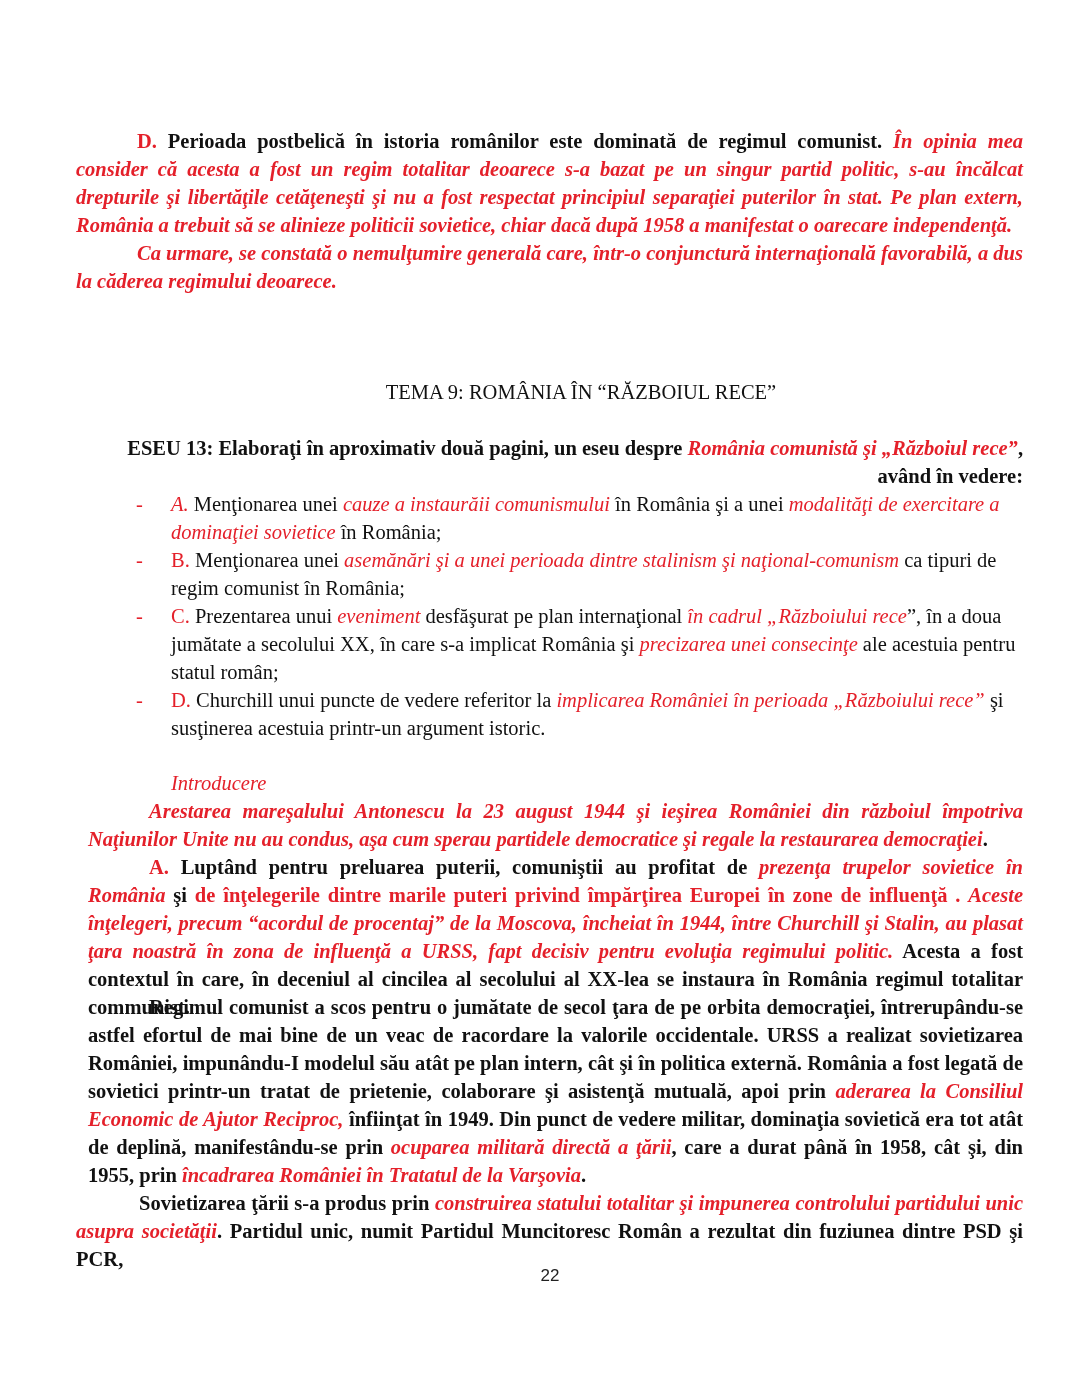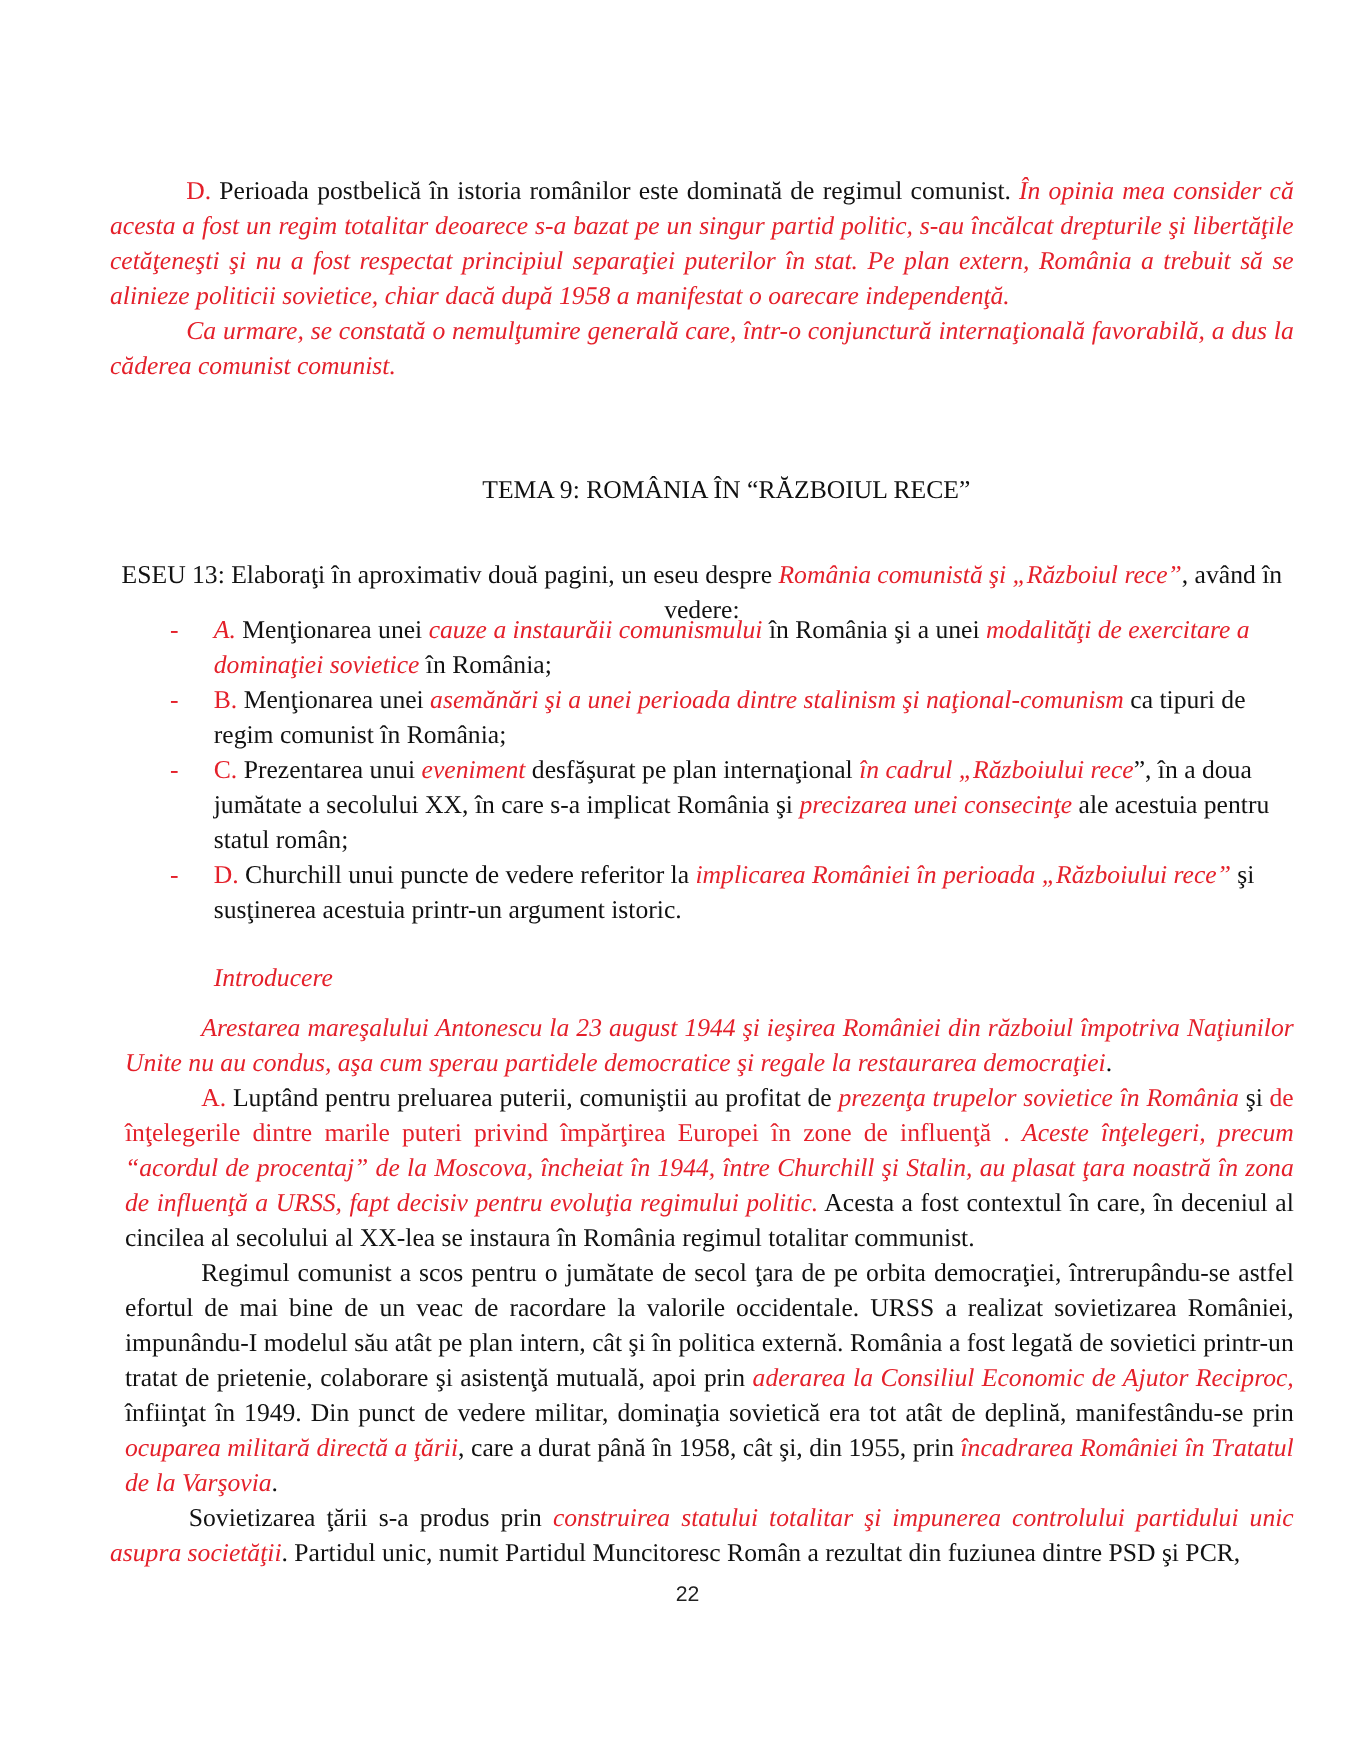--- a/index.html
+++ b/index.html
@@ -22,21 +22,22 @@
       top: 0;
       width: 1080px;
       height: 1397px;
     }
     .r { color: #e4202a; }
     .ri { color: #e4202a; font-style: italic; }
     .para {
       position: absolute;
       text-align: justify;
       line-height: 28px;
-      margin: 12px;
+      margin: 0;
+      font-weight: bold;
     }
     .indent { text-indent: 61px; }
     #sec-d {
       left: 76px;
       top: 127px;
       width: 947px;
     }
     #sec-d2 {
       left: 76px;
       top: 239px;
@@ -48,21 +49,21 @@
       left: 0;
       width: 1162px;
       text-align: center;
       font-size: 20.5px;
       line-height: 28px;
     }
     #eseu-intro {
       left: 76px;
       top: 434px;
       width: 947px;
-      text-align: center;
+      text-align: right;
     }
     .req-list {
       position: absolute;
       left: 136px;
       top: 490px;
       width: 880px;
       margin: 0;
       padding: 0;
       list-style: none;
     }
@@ -103,21 +104,21 @@
       color: #222222;
     }
   </style>
 </head>
 <body>
 
 <div class="page">
 
   <p id="sec-d" class="para indent"><span class="r">D.</span><span> Perioada postbelică în istoria românilor este dominată de regimul comunist. </span><span class="ri">În opinia mea consider că acesta a fost un regim totalitar deoarece s-a bazat pe un singur partid politic, s-au încălcat drepturile şi libertăţile cetăţeneşti şi nu a fost respectat principiul separaţiei puterilor în stat. Pe plan extern, România a trebuit să se alinieze politicii sovietice, chiar dacă după 1958 a manifestat o oarecare independenţă.</span></p>
 
-  <p id="sec-d2" class="para indent"><span class="ri">Ca urmare, se constată o nemulţumire generală care, într-o conjunctură internaţională favorabilă, a dus la căderea comunist comunist.</span></p>
+  <p id="sec-d2" class="para indent"><span class="ri">Ca urmare, se constată o nemulţumire generală care, într-o conjunctură internaţională favorabilă, a dus la căderea regimului deoarece.</span></p>
 
   <div id="tema-title">TEMA 9: ROMÂNIA ÎN “RĂZBOIUL RECE”</div>
 
   <p id="eseu-intro" class="para"><span>ESEU 13: Elaboraţi în aproximativ două pagini, un eseu despre </span><span class="ri">România comunistă şi „Războiul rece”</span><span>, având în vedere:</span></p>
 
   <ul class="req-list">
     <li class="req-item">
       <span class="req-dash">-</span>
       <span class="ri">A.</span><span> Menţionarea unei </span><span class="ri">cauze a instaurăii comunismului</span><span> în România şi a unei </span><span class="ri">modalităţi de exercitare a dominaţiei sovietice</span><span> în România;</span>
     </li>

